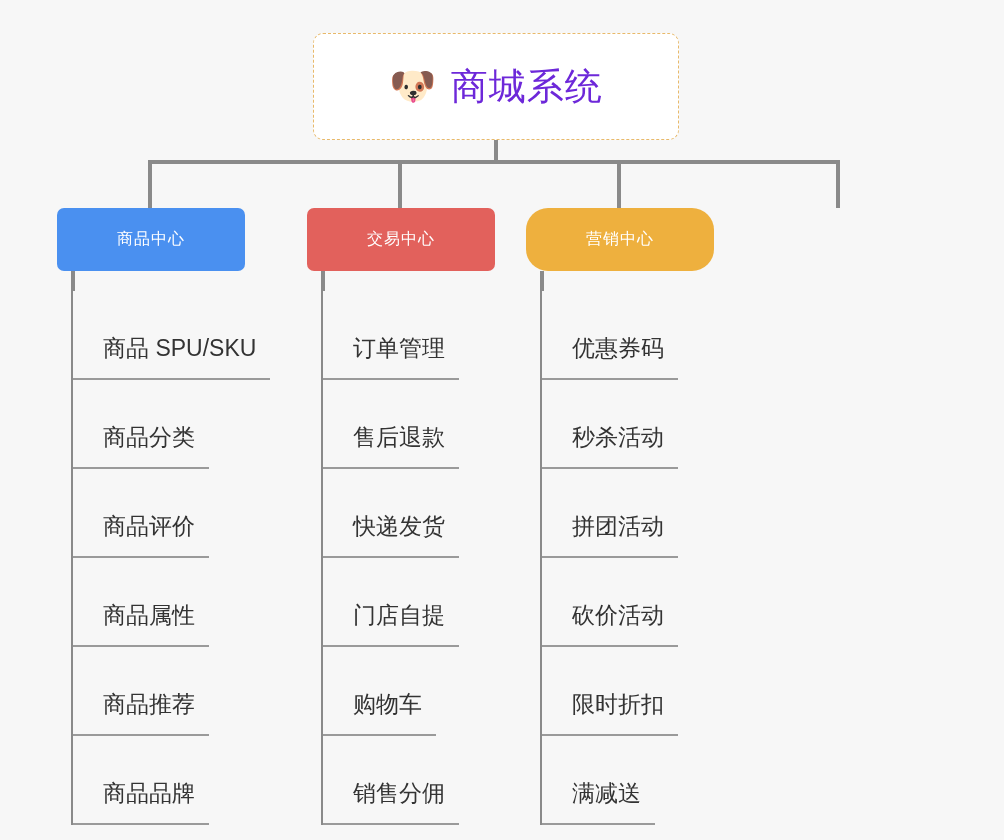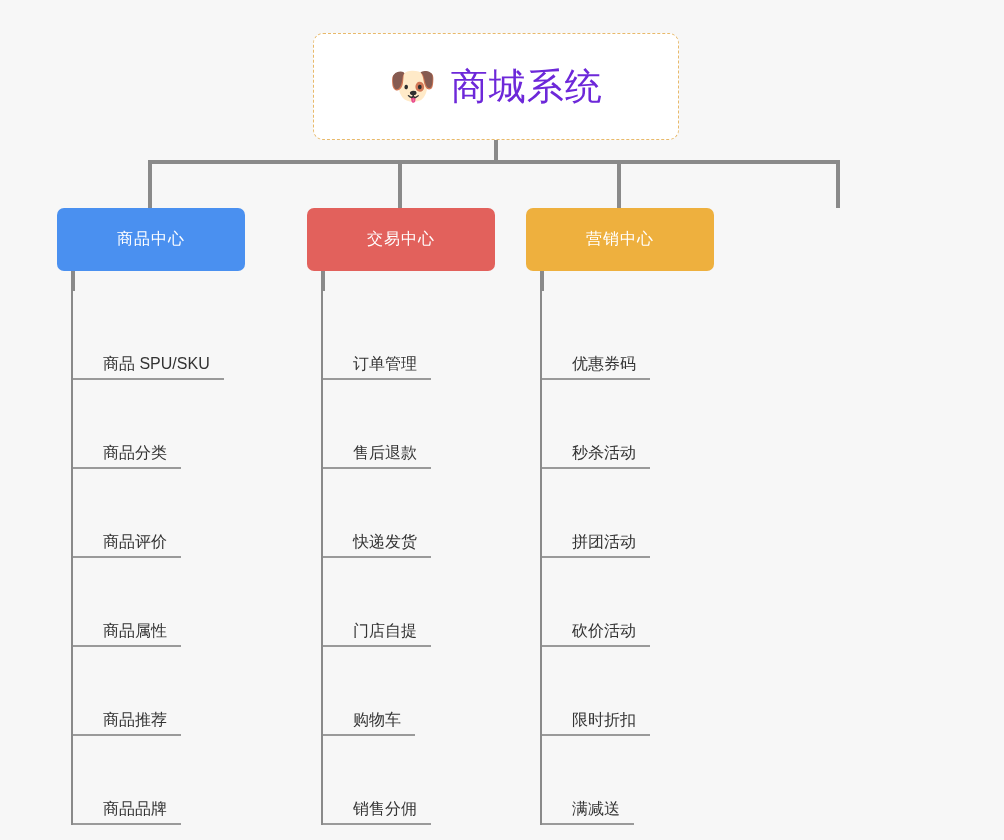--- a/index.html
+++ b/index.html
@@ -103,22 +103,22 @@
     margin-left: 14px;
   }
   .leaf {
     position: relative;
     height: 89px;
     display: flex;
     align-items: flex-end;
   }
   .leaf-line {
     border-bottom: 2px solid #9a9a9a;
-    padding: 0 14px 3px 30px;
-    font-size: 16px;
+    padding: 0 14px 14px 30px;
+    font-size: 23px;
     color: #333333;
     white-space: nowrap;
     display: inline-block;
   }
 </style>
 </head>
 <body>
 
 <div id="chart">
 
@@ -182,21 +182,21 @@
       <div class="leaf">
           <span class="leaf-line">购物车</span>
         </div>
       <div class="leaf">
           <span class="leaf-line">销售分佣</span>
         </div>
     </div>
   </div>
 
   <div class="column" style="left:526px;">
-    <div class="col-header" style="background:#eeb03e;">
+    <div class="col-header" style="background:#eeb03e;border-radius:22px;">
       <span>营销中心</span>
     </div>
     <div class="col-stub"></div>
     <div class="col-items">
       <div class="leaf">
           <span class="leaf-line">优惠券码</span>
         </div>
       <div class="leaf">
           <span class="leaf-line">秒杀活动</span>
         </div>

